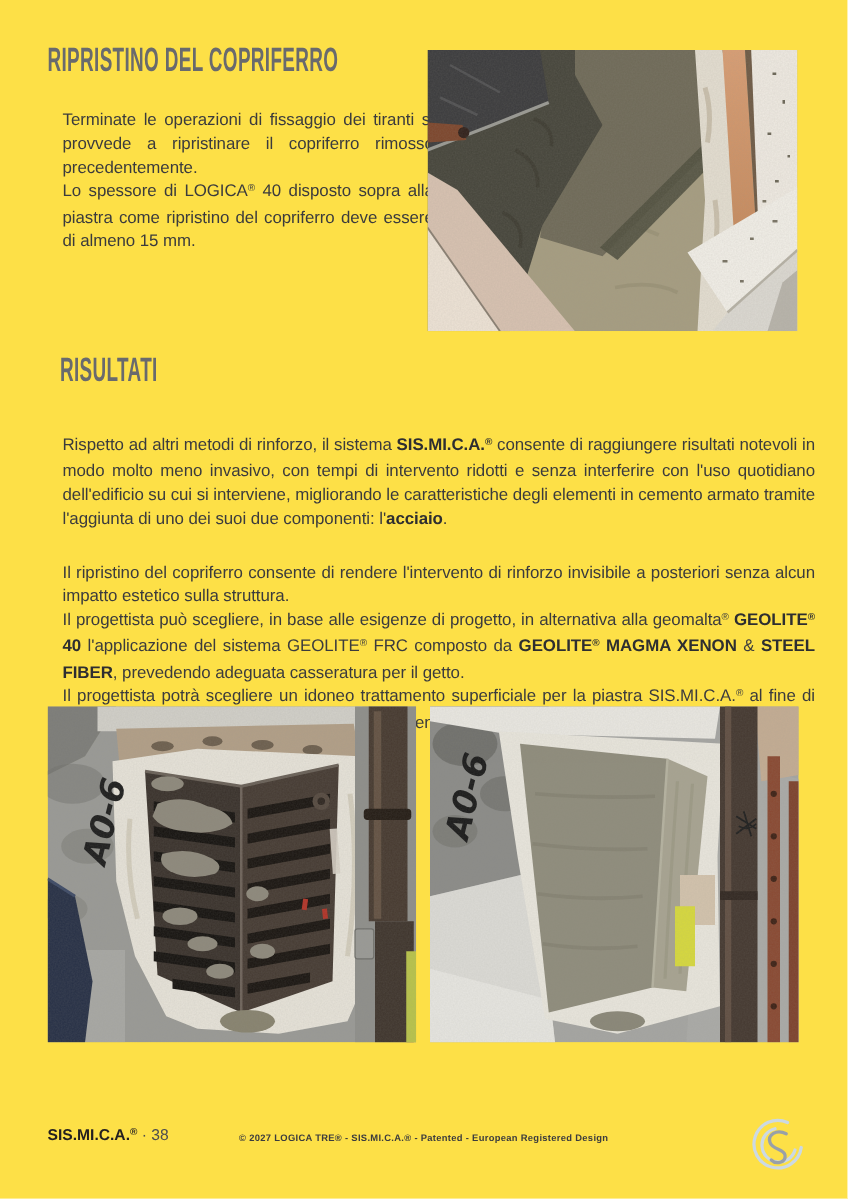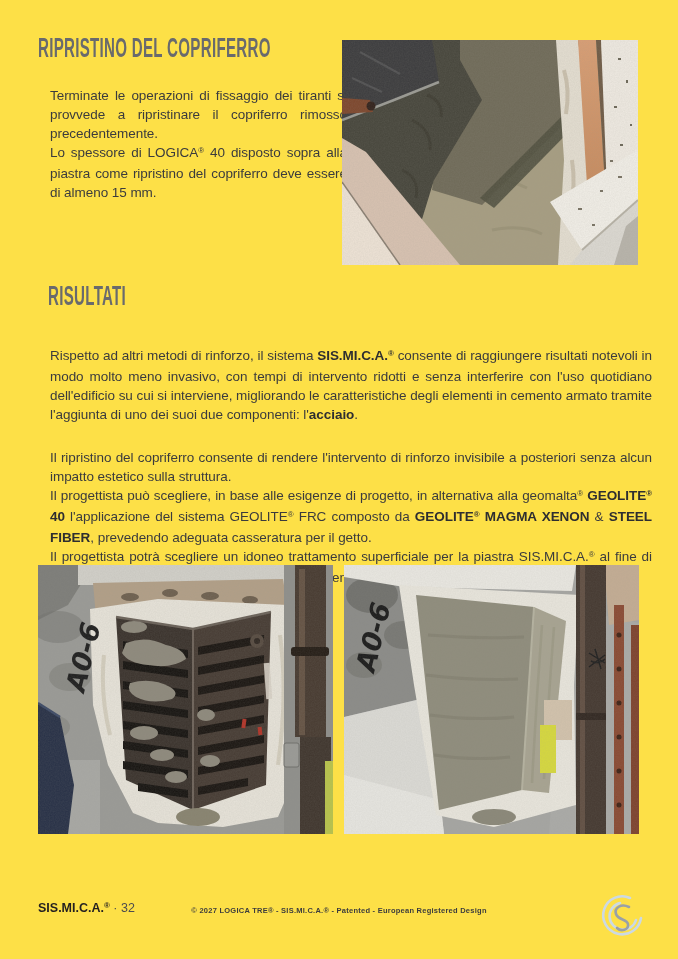--- a/index.html
+++ b/index.html
@@ -265,21 +265,21 @@
 
       <rect x="232" y="0" width="30" height="269" fill="#453931"></rect>
       <rect x="236" y="0" width="5" height="269" fill="#665446" opacity="0.85"></rect>
       <rect x="232" y="148" width="30" height="7" fill="#322822"></rect>
 
       <path d="M245,88 l16,10 M261,90 l-16,12 M251,84 l6,20 M247,96 q8,4 14,-2" stroke="#1f1f1f" stroke-width="1.4" fill="none"></path>
       <rect x="0" y="0" width="295" height="269" filter="url(#gr3)" opacity="0.28"></rect>
     </svg>
   </div>
 
-  <div class="footer-brand"><span class="b">SIS.MI.C.A.</span><span class="b sup">®</span><span> · 32</span></div>
+  <div class="footer-brand"><span class="b">SIS.MI.C.A.</span><span class="b sup">®</span><span> · 38</span></div>
   <div class="footer-copy">© 2027 LOGICA TRE® - SIS.MI.C.A.® - Patented - European Registered Design</div>
   <div class="footer-logo">
     <svg width="48" height="48" viewBox="0 0 48 48">
       <path d="M31,7 A19,19 0 1 0 42,27" stroke="#ccd9e3" stroke-width="2.6" fill="none" stroke-linecap="round"></path>
       <path d="M21,12 A13.5,13.5 0 1 0 37,29" stroke="#ccd9e3" stroke-width="2.6" fill="none" stroke-linecap="round"></path>
       <path d="M30,16 C22,12 15,17 17,23 C19,29 28,28 29,33 C30,39 22,41 18,37" stroke="#99a0a8" stroke-width="2.6" fill="none" stroke-linecap="round"></path>
     </svg>
   </div>
 
 </div>

